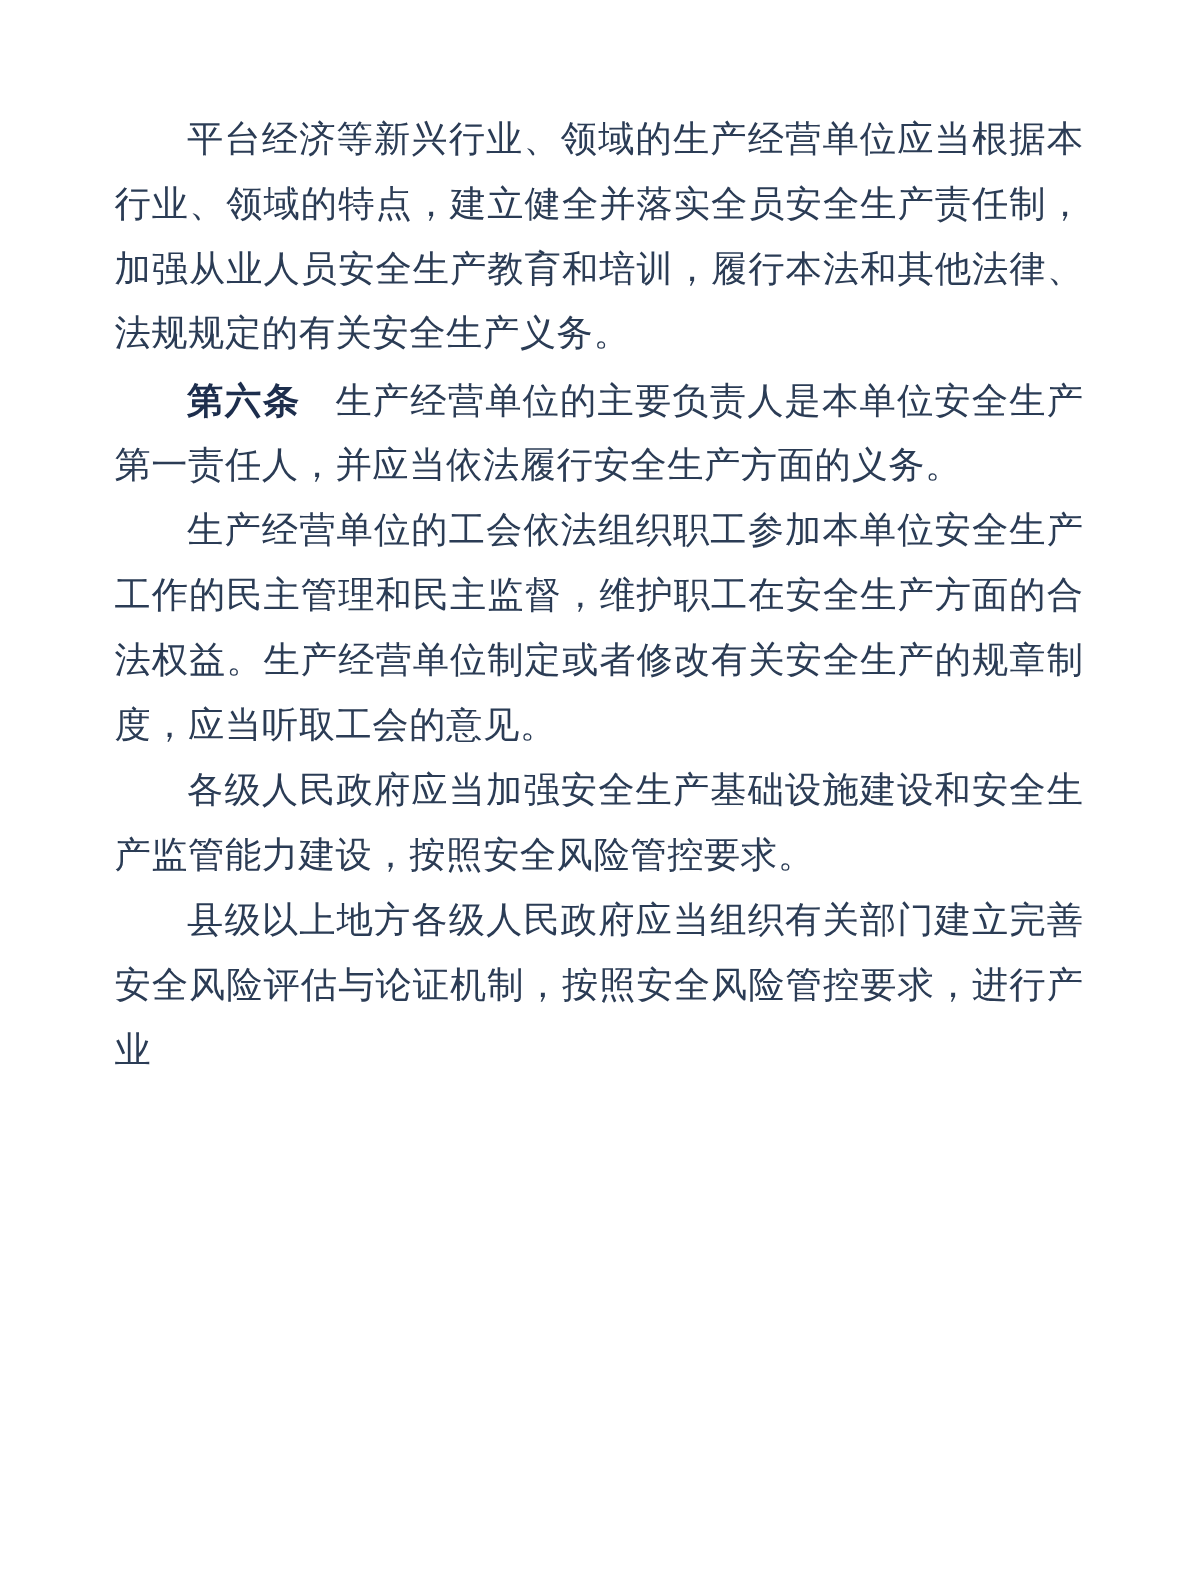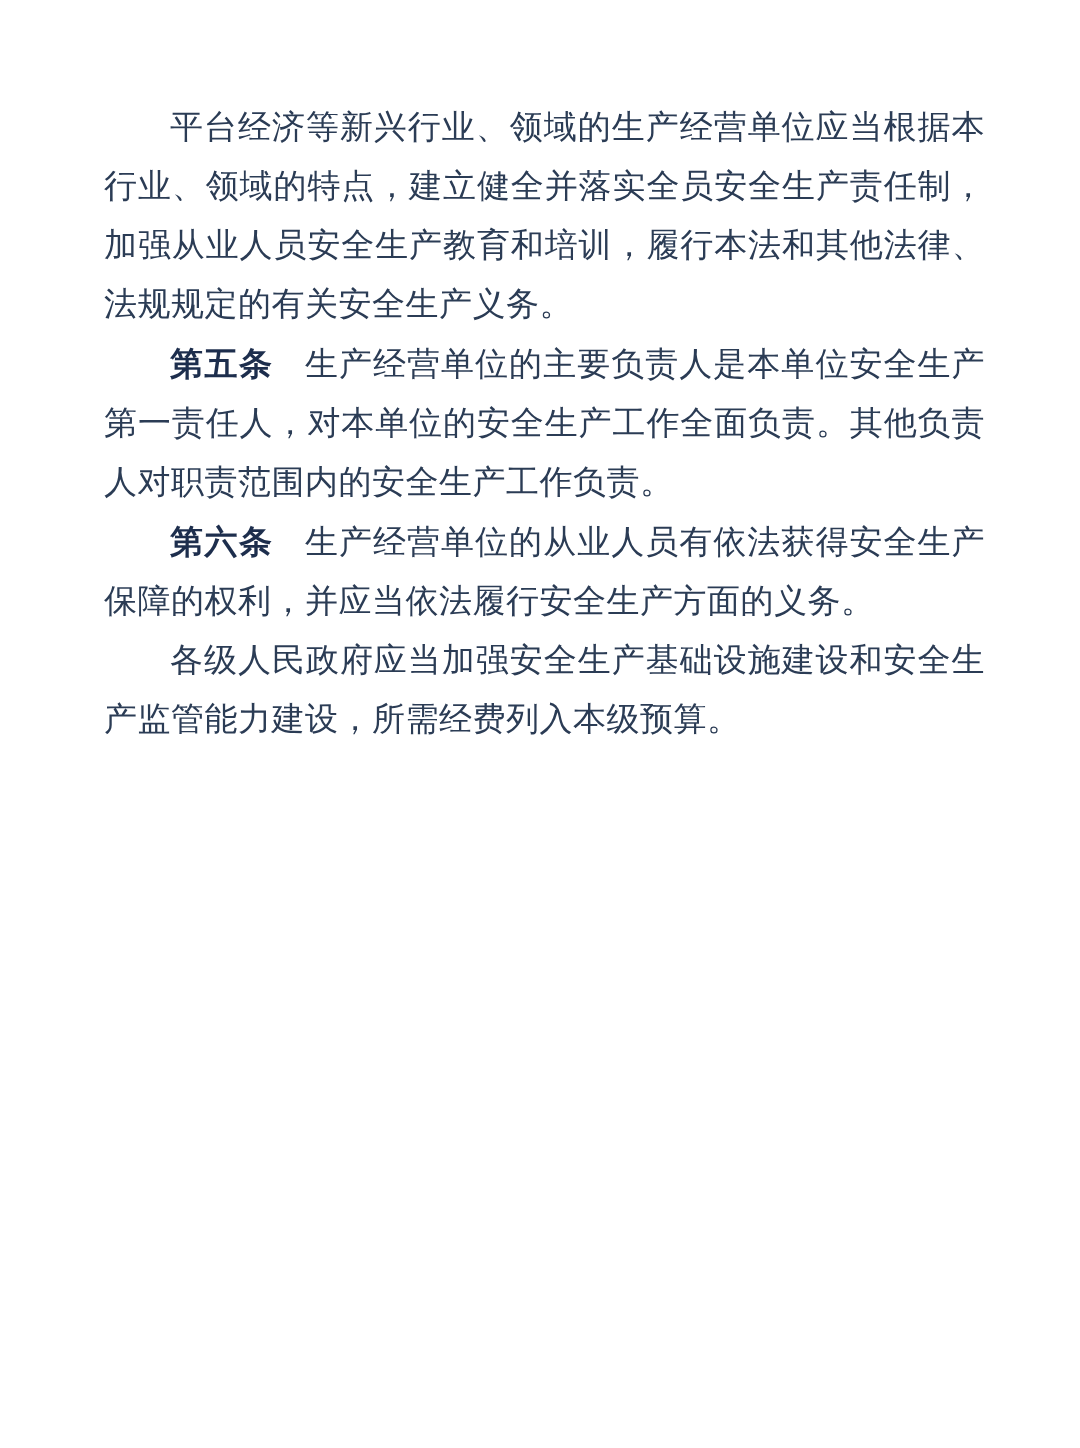--- a/index.html
+++ b/index.html
@@ -39,17 +39,18 @@
     margin-right: 0.95em;
     letter-spacing: 1px;
   }
 </style>
 </head>
 <body>
 
 <div class="page">
   <div class="text-body" id="paragraphs">
       <p class="para"><span>平台经济等新兴行业、领域的生产经营单位应当根据本行业、领域的特点，建立健全并落实全员安全生产责任制，加强从业人员安全生产教育和培训，履行本法和其他法律、法规规定的有关安全生产义务。</span></p>
-      <p class="para"><span class="article-label">第五条</span><span>生产经营单位的主要负责人是本单位安全生产第一责任人，对本单位的安全生产工作全面负责。其他负责人对职责范围内的安全生产工作负责。</span></p>
-      <p class="para"><span class="article-label">第六条</span><span>生产经营单位的从业人员有依法获得安全生产保障的权利，并应当依法履行安全生产方面的义务。</span></p>
-      <p class="para"><span>各级人民政府应当加强安全生产基础设施建设和安全生产监管能力建设，所需经费列入本级预算。</span></p>
+      <p class="para"><span class="article-label">第六条</span><span>生产经营单位的主要负责人是本单位安全生产第一责任人，并应当依法履行安全生产方面的义务。</span></p>
+      <p class="para"><span>生产经营单位的工会依法组织职工参加本单位安全生产工作的民主管理和民主监督，维护职工在安全生产方面的合法权益。生产经营单位制定或者修改有关安全生产的规章制度，应当听取工会的意见。</span></p>
+      <p class="para"><span>各级人民政府应当加强安全生产基础设施建设和安全生产监管能力建设，按照安全风险管控要求。</span></p>
+      <p class="para"><span>县级以上地方各级人民政府应当组织有关部门建立完善安全风险评估与论证机制，按照安全风险管控要求，进行产业</span></p>
     </div>
 </div>
 
 </body></html>

